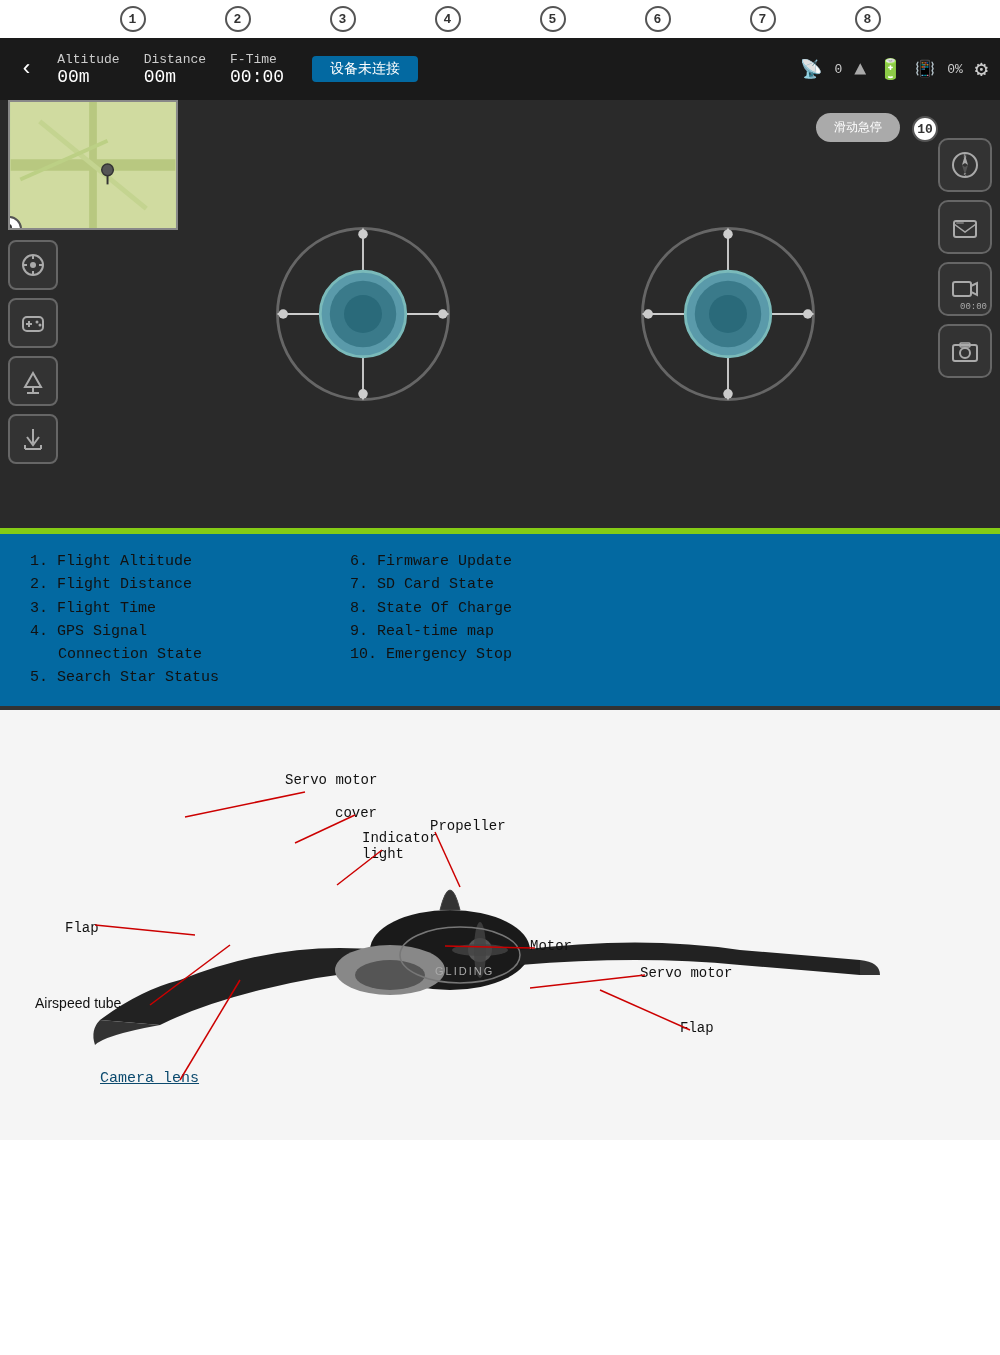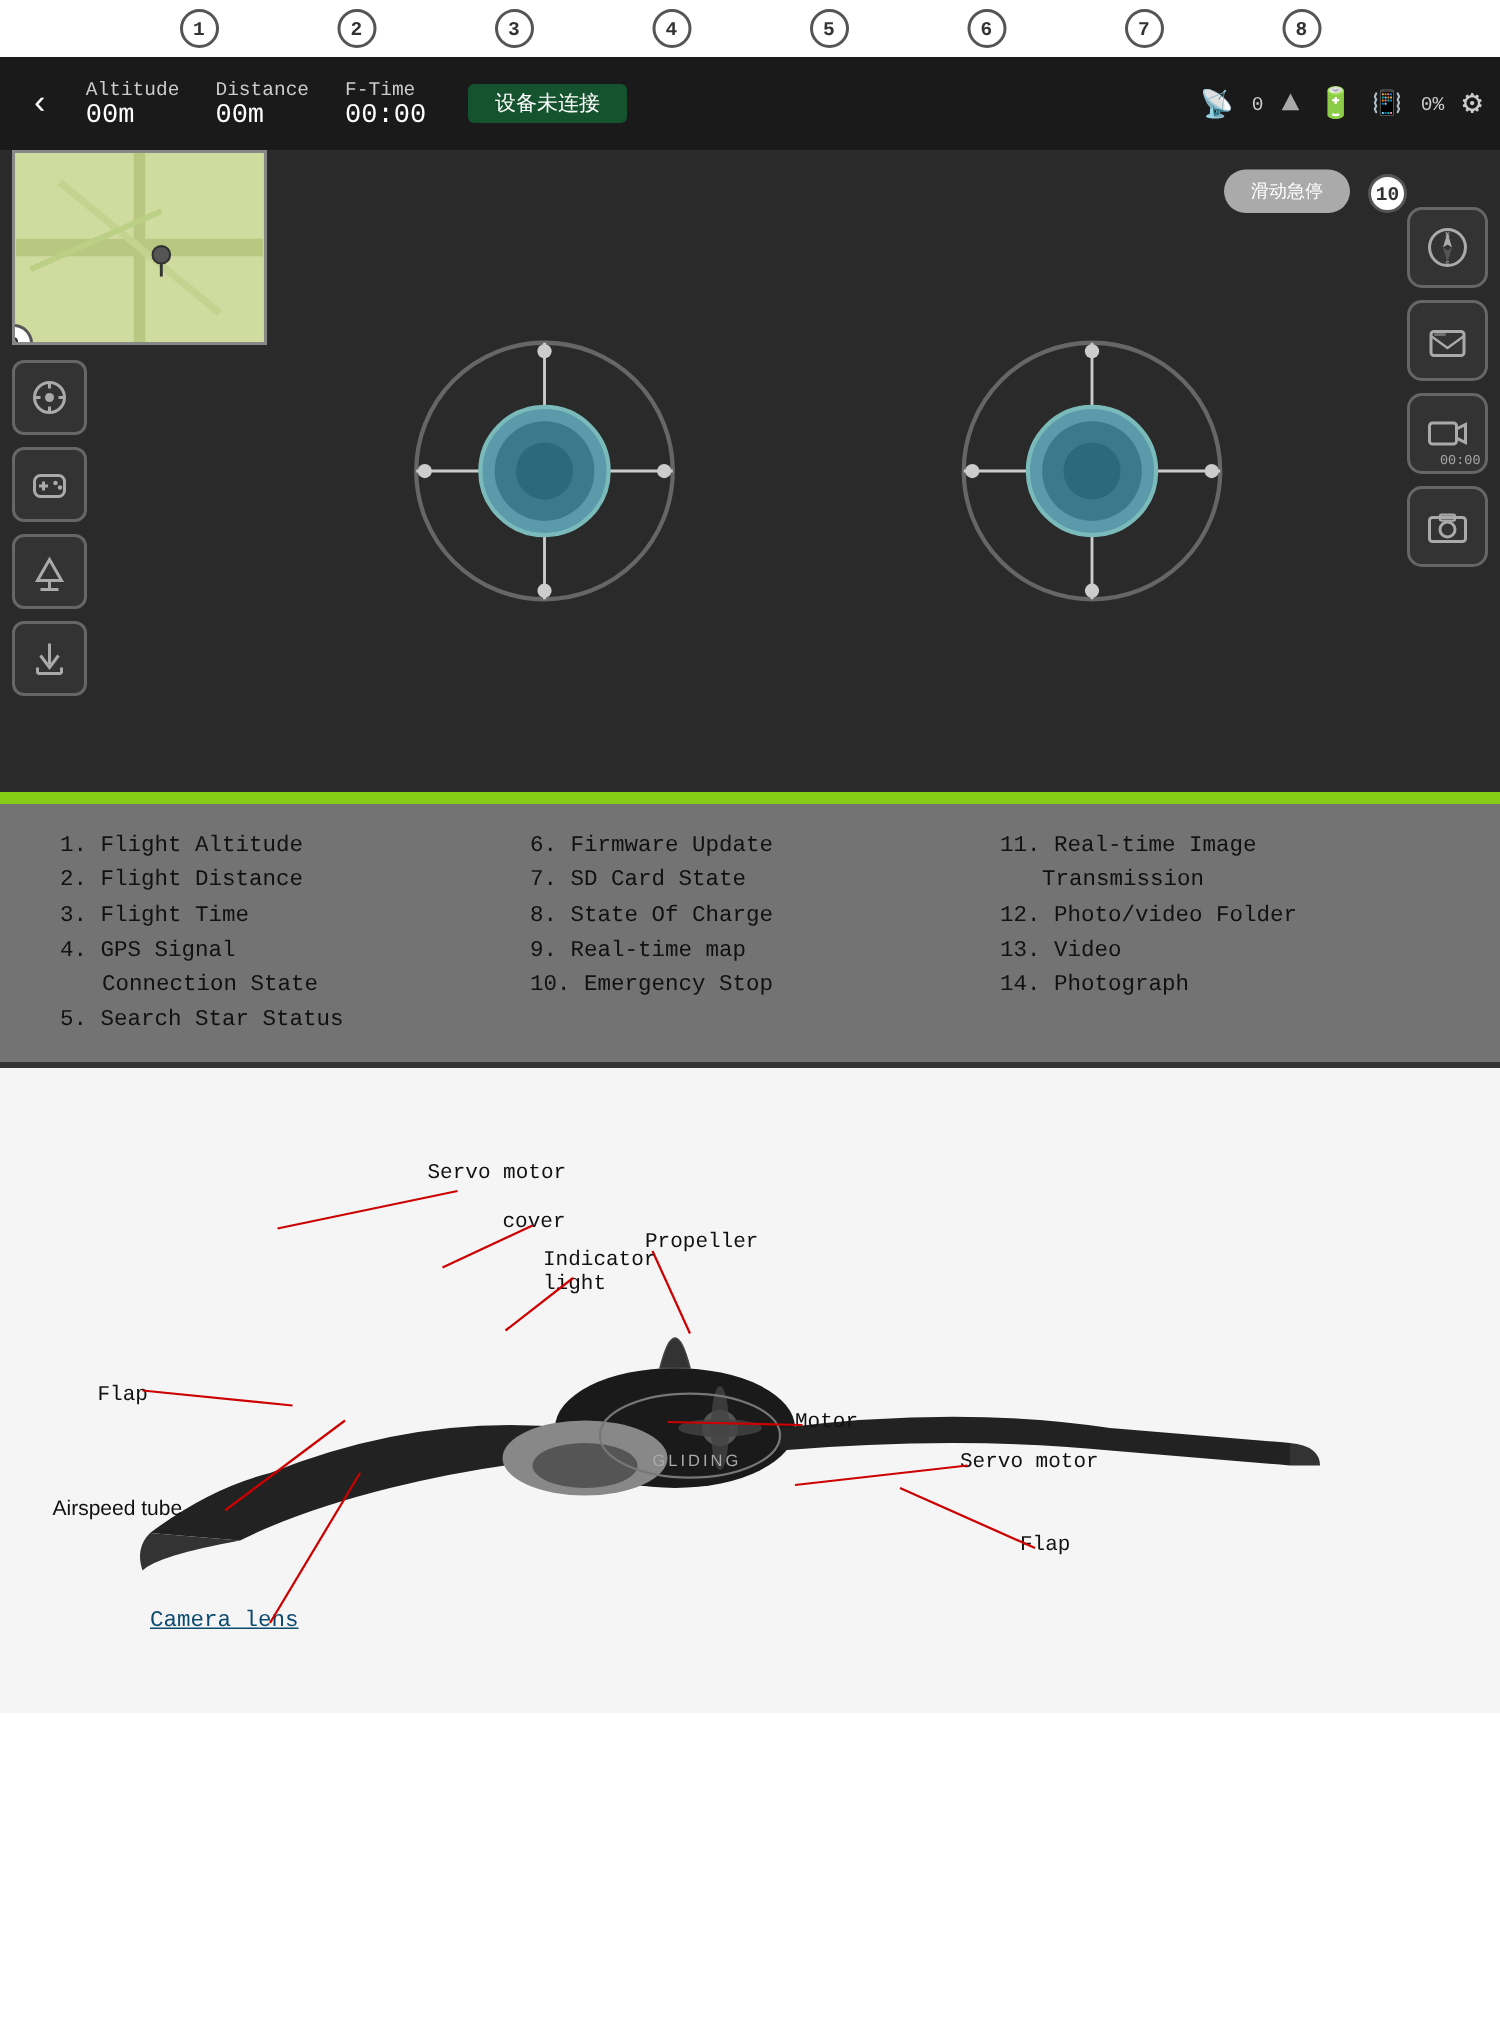--- a/index.html
+++ b/index.html
@@ -57,21 +57,21 @@
     }
     .stat-group {
       display: flex;
       flex-direction: column;
       align-items: flex-start;
       margin: 0 8px;
     }
     .stat-label { color: #ccc; font-size: 13px; font-family: 'Courier New'; }
     .stat-value { color: #fff; font-size: 18px; font-family: 'Courier New'; }
     .status-box {
-      background: #14532d;
+      background: #0369a1;
       color: #fff;
       padding: 4px 18px;
       border-radius: 4px;
       font-size: 14px;
       margin: 0 12px;
       font-family: sans-serif;
     }
     .header-icons {
       display: flex;
       align-items: center;
@@ -181,24 +181,24 @@
     .right-btn-label {
       position: absolute;
       bottom: 2px;
       right: 3px;
       font-size: 9px;
       color: #aaa;
     }
 
     
     .legend-section {
-      border-top: 8px solid #84cc16;
+      border-top: 6px solid #84cc16;
       border-bottom: 4px solid #333;
-      padding: 16px 40px;
-      background: #737373;
+      padding: 16px 30px;
+      background: #0369a1;
     }
     .legend-grid {
       display: grid;
       grid-template-columns: 1fr 1fr 1fr;
       gap: 6px 20px;
     }
     .legend-item {
       font-size: 15px;
       font-family: 'Courier New', Courier, monospace;
       color: #111;
@@ -428,27 +428,20 @@
       <div class="legend-item indent">Connection State</div>
       <div class="legend-item">5. Search Star Status</div>
     </div>
     <div>
       <div class="legend-item">6. Firmware Update</div>
       <div class="legend-item">7. SD Card State</div>
       <div class="legend-item">8. State Of Charge</div>
       <div class="legend-item">9. Real-time map</div>
       <div class="legend-item">10. Emergency Stop</div>
     </div>
-    <div>
-      <div class="legend-item">11. Real-time Image</div>
-      <div class="legend-item indent">Transmission</div>
-      <div class="legend-item">12. Photo/video Folder</div>
-      <div class="legend-item">13. Video</div>
-      <div class="legend-item">14. Photograph</div>
-    </div>
   </div>
 </div>
 
 <div class="drone-section">
   <svg class="drone-svg" viewBox="0 0 820 340" xmlns="http://www.w3.org/2000/svg">
 
     <ellipse cx="370" cy="200" rx="80" ry="40" fill="#1a1a1a"></ellipse>
 
     <path d="M300,200 Q200,190 100,230 Q60,240 20,270 L80,275 Q120,255 180,240 Q240,225 300,220 Z" fill="#222"></path>
 

